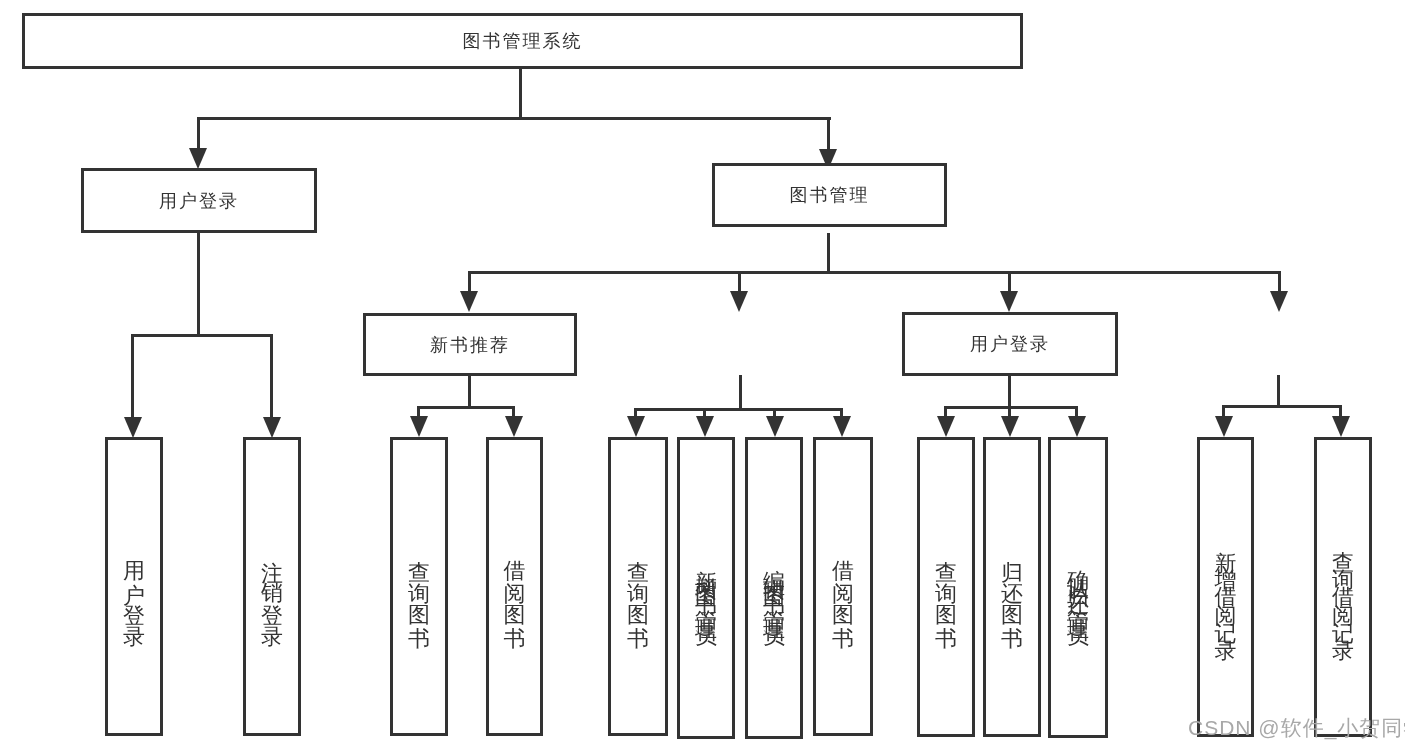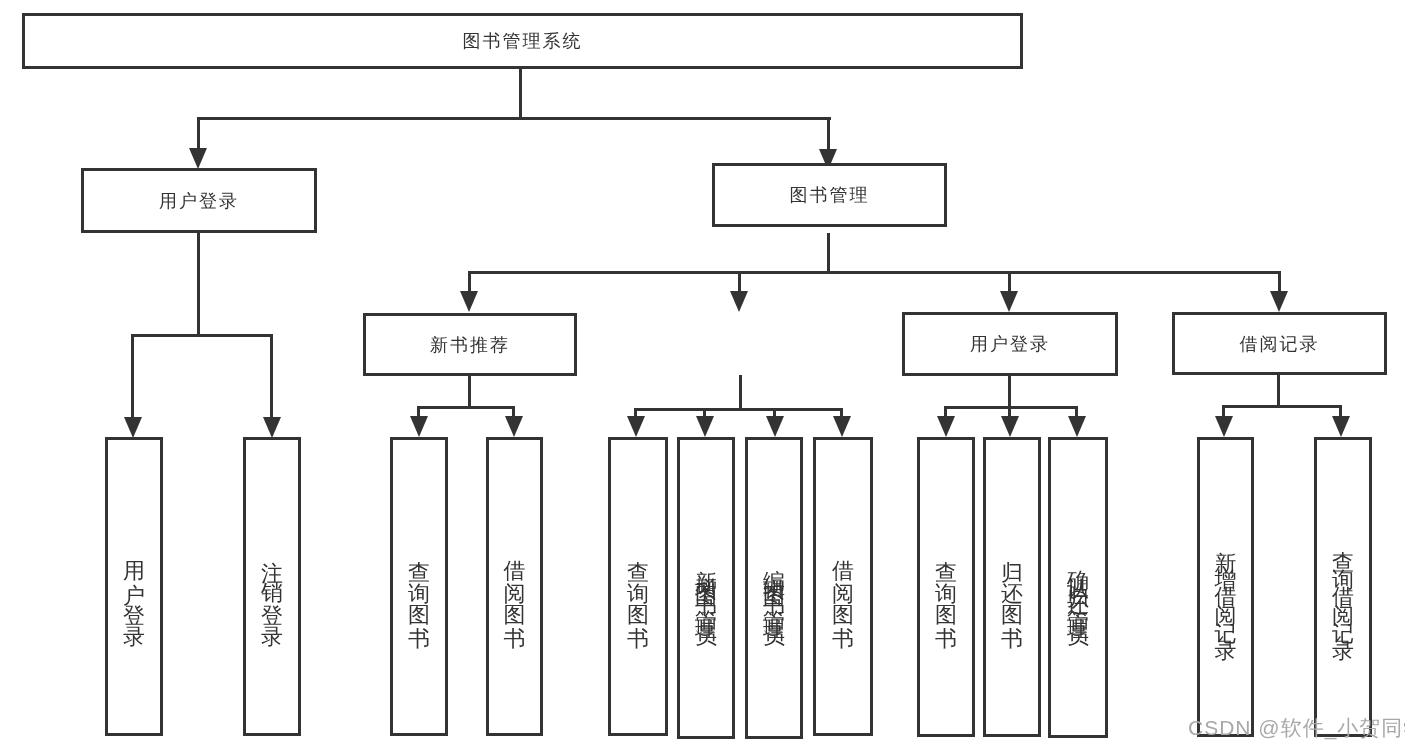--- a/index.html
+++ b/index.html
@@ -49,21 +49,20 @@
   <div class="arrow" style="left:460px;top:291px"></div>
   <div class="v-line" style="left:738px;top:271px;height:21px"></div>
   <div class="arrow" style="left:730px;top:291px"></div>
   <div class="v-line" style="left:1008px;top:271px;height:21px"></div>
   <div class="arrow" style="left:1000px;top:291px"></div>
   <div class="v-line" style="left:1278px;top:271px;height:21px"></div>
   <div class="arrow" style="left:1270px;top:291px"></div>
 
   <div class="box h" style="left:363px;top:313px;width:214px;height:63px">新书推荐</div>
   <div class="box h" style="left:902px;top:312px;width:216px;height:64px">用户登录</div>
-  <div class="box h" style="left:1172px;top:312px;width:215px;height:63px">借阅记录</div>
 
   <div class="v-line" style="left:468px;top:376px;height:33px"></div>
   <div class="h-line" style="left:417px;top:406px;width:98px"></div>
   <div class="v-line" style="left:417px;top:406px;height:11px"></div>
   <div class="arrow" style="left:410px;top:416px"></div>
   <div class="v-line" style="left:512px;top:406px;height:11px"></div>
   <div class="arrow" style="left:505px;top:416px"></div>
 
   <div class="v-line" style="left:739px;top:375px;height:36px"></div>
   <div class="h-line" style="left:634px;top:408px;width:209px"></div>

